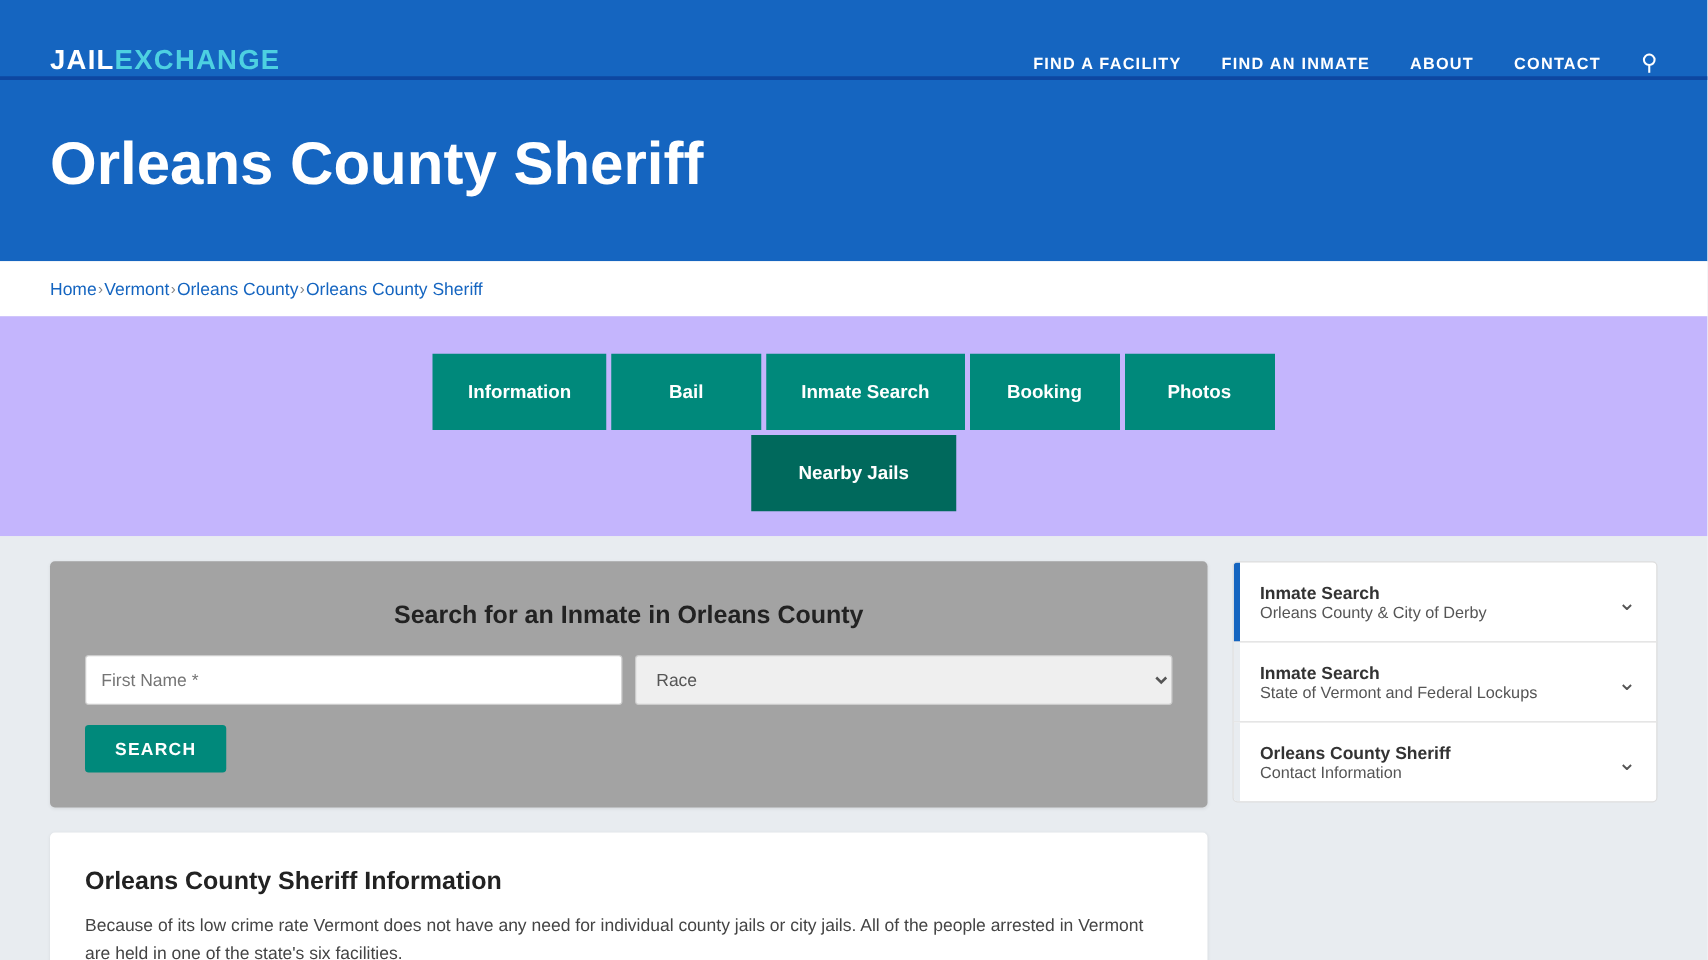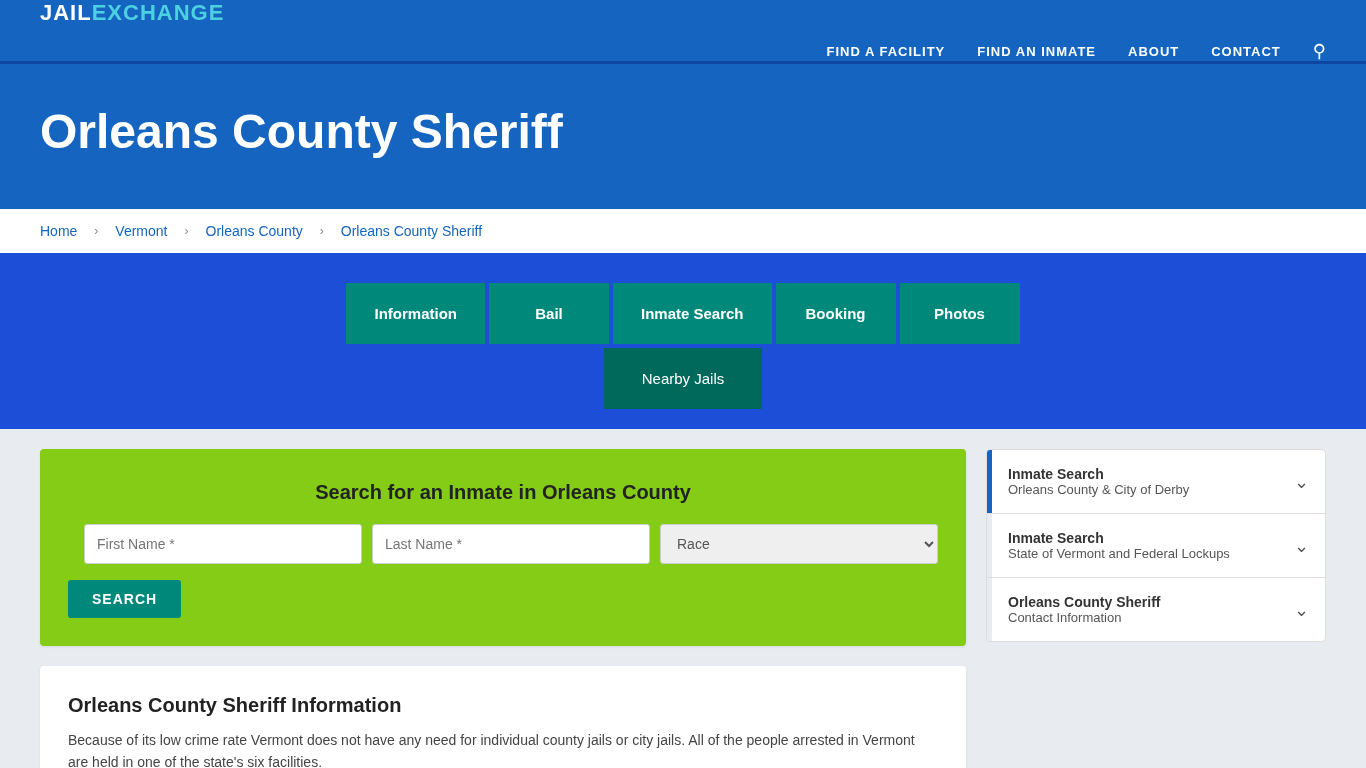--- a/index.html
+++ b/index.html
@@ -2,21 +2,21 @@
 <html><head>
   <meta charset="utf-8">
   <style>
     * { margin: 0; padding: 0; box-sizing: border-box; }
     body { font-family: Arial, sans-serif; background: #f0f2f5; color: #333; }
 
     
     .navbar {
       background: #1565c0;
       display: flex;
-      align-items: flex-start;
+      align-items: flex-end;
       justify-content: space-between;
       padding: 0 40px;
       height: 64px;
       border-bottom: 3px solid #0d47a1;
     }
     .navbar-logo {
       display: flex;
       align-items: center;
       font-size: 22px;
       font-weight: 900;
@@ -58,29 +58,29 @@
       font-weight: 700;
     }
 
     
     .breadcrumb {
       background: #fff;
       padding: 14px 40px;
       font-size: 14px;
       display: flex;
       align-items: center;
-      gap: 17px;
+      gap: 1px;
     }
     .breadcrumb a { color: #1565c0; text-decoration: none; }
     .breadcrumb .sep { color: #888; font-size: 12px; }
     .breadcrumb .current { color: #1565c0; }
 
     
     .tabs-section {
-      background: #1d4ed8;
+      background: #c4b5fd;
       padding: 30px 40px 20px 40px;
     }
     .tabs-row {
       display: flex;
       flex-wrap: wrap;
       gap: 4px;
       justify-content: center;
     }
     .tab-btn {
       background: #00897b;
@@ -97,21 +97,21 @@
       display: flex;
       justify-content: center;
       margin-top: 4px;
     }
     .tab-btn-nearby {
       background: #00695c;
       color: #fff;
       border: none;
       padding: 22px 38px;
       font-size: 15px;
-      font-weight: 400;
+      font-weight: 700;
       cursor: pointer;
       min-width: 150px;
     }
 
     
     .main-content {
       background: #e8ecf0;
       padding: 20px 40px 40px 40px;
       display: flex;
       gap: 20px;
@@ -121,37 +121,36 @@
     
     .left-panel {
       flex: 1;
       display: flex;
       flex-direction: column;
       gap: 20px;
     }
 
     
     .search-card {
-      background: #84cc16;
+      background: #a3a3a3;
       border-radius: 4px;
       padding: 32px 28px 28px 28px;
       box-shadow: 0 1px 3px rgba(0,0,0,0.08);
     }
     .search-card h2 {
       font-size: 20px;
       font-weight: 700;
       text-align: center;
       margin-bottom: 20px;
       color: #222;
     }
     .search-fields {
       display: flex;
       gap: 10px;
       margin-bottom: 16px;
-      margin-left: 16px;
     }
     .search-fields input, .search-fields select {
       flex: 1;
       padding: 10px 12px;
       border: 1px solid #ccc;
       border-radius: 3px;
       font-size: 14px;
       color: #555;
     }
     .search-btn {
@@ -274,21 +273,20 @@
 </div>
 
 <div class="main-content">
 
   <div class="left-panel">
 
     <div class="search-card">
       <h2>Search for an Inmate in Orleans County</h2>
       <div class="search-fields">
         <input type="text" placeholder="First Name *" style="">
-        <input type="text" placeholder="Last Name *" style="">
         <select>
           <option>Race</option>
           <option>White</option>
           <option>Black</option>
           <option>Hispanic</option>
           <option>Asian</option>
           <option>Other</option>
         </select>
       </div>
       <button class="search-btn">SEARCH</button>

